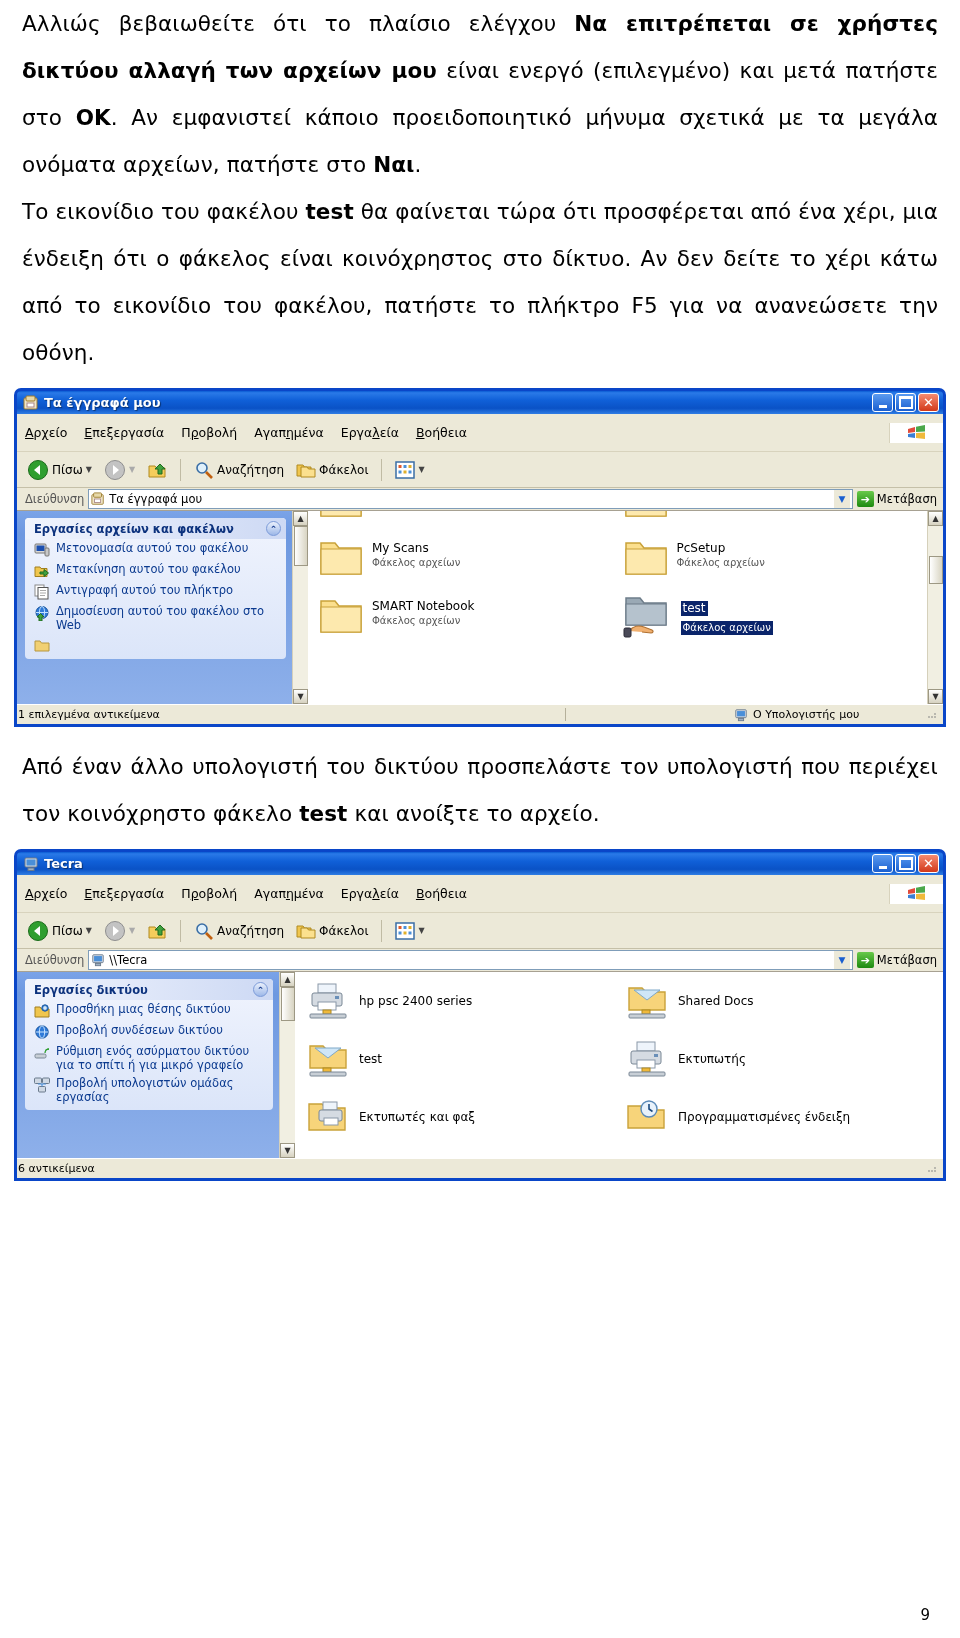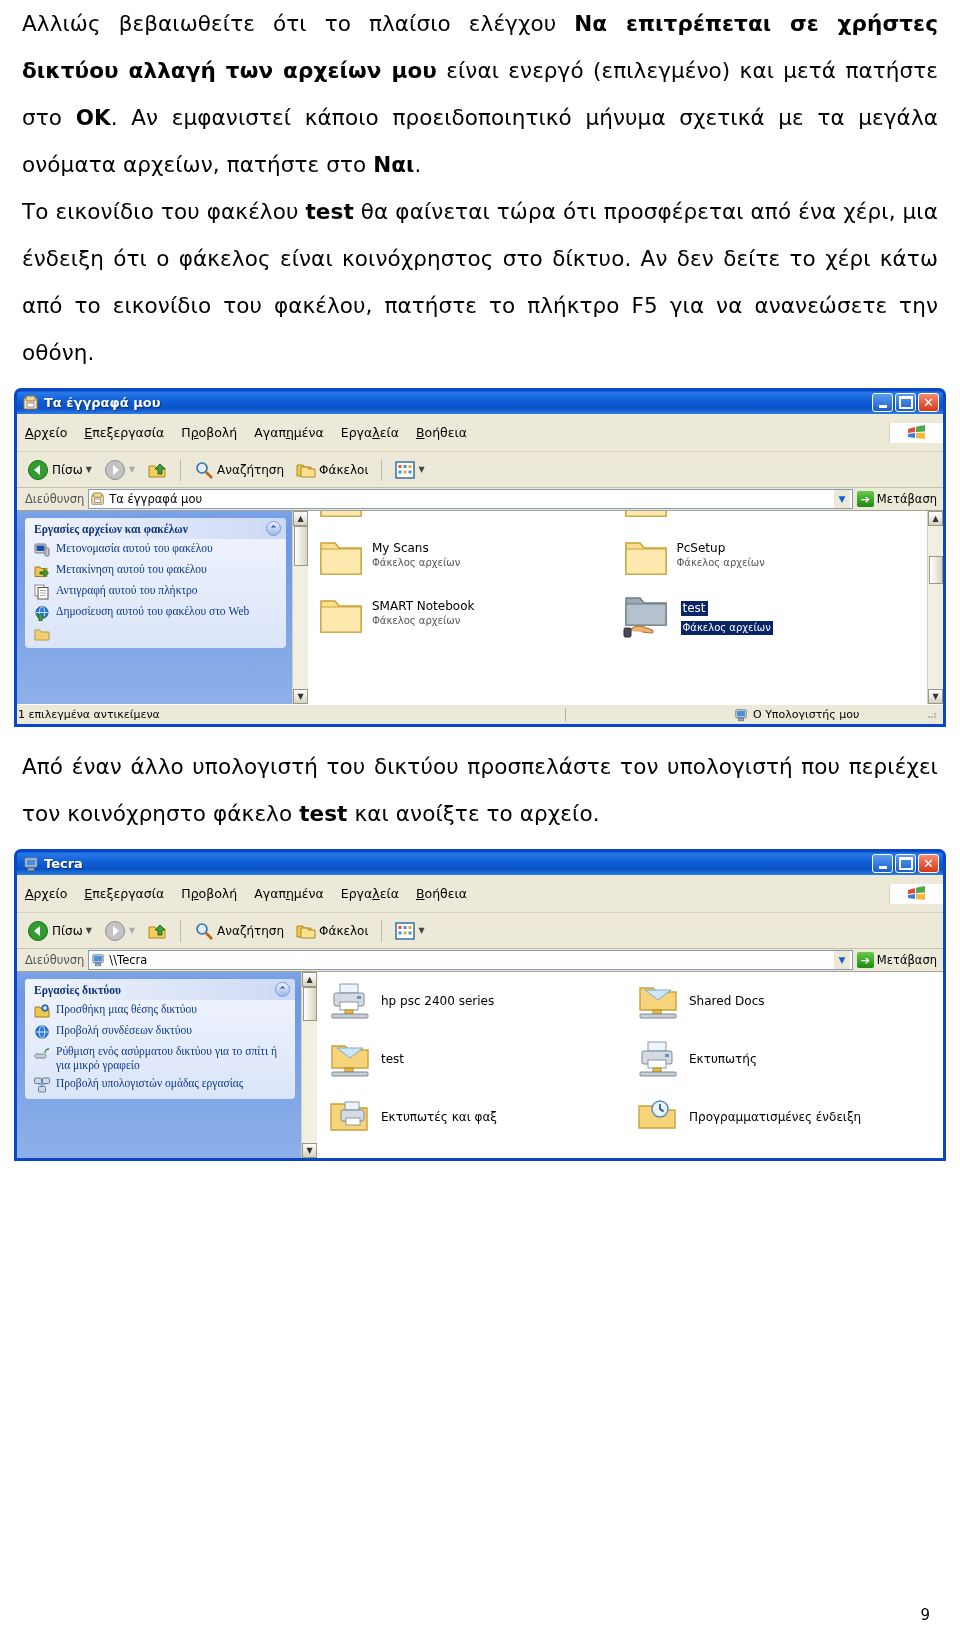--- a/index.html
+++ b/index.html
@@ -115,21 +115,20 @@
     color:#fff;font-size:11px;display:flex;align-items:center;justify-content:center;
     font-weight:bold;
   }
 
   .body2 { display:flex; background:#fff; }
   .sidepanel {
     background: linear-gradient(to bottom,#7aa3e8 0%, #6d98e0 12%, #8eb0ea 100%);
     padding:7px 6px 0 8px;
     position:relative;
     flex:none;
-    font-family:Liberation Serif, serif;
   }
   .taskbox {
     background: linear-gradient(to bottom,#ffffff 0%,#eff3fd 7%,#dbe5f9 100%);
     border-radius:4px;
     padding:0 0 4px 0;
     overflow:hidden;
   }
   .taskhdr {
     display:flex; align-items:center;
     background: linear-gradient(to right,#f0f4fd,#cdd9f4);
@@ -567,21 +566,21 @@
         <span>\\Tecra</span>
         <span class="addrdrop">▼</span>
       </span>
       <span class="gobtn">
         <span class="goarrow">➔</span>
         <span>Μετάβαση</span>
       </span>
     </div>
 
     <div class="body2" style="height:186px">
-      <div class="sidepanel" style="width:284px">
+      <div class="sidepanel" style="width:262px">
         <div class="taskbox">
           <div class="taskhdr">
             <span>Εργασίες δικτύου</span>
             <span class="chevbtn">⌃</span>
           </div>
 
           <div class="taskitem">
             <svg class="ico" viewBox="0 0 16 16">
               <path d="M1 4 h5 l1.5 2 H15 v8 H1 Z" fill="#f0c64e" stroke="#a07f20"></path>
               <circle cx="11" cy="5" r="3.2" fill="#4a8fd8" stroke="#17539c"></circle>
@@ -703,16 +702,29 @@
             </svg>
             <div>
                 <div class="fname" style="padding-top:14px">Προγραμματισμένες ένδειξη</div>
               </div>
           </div>
 
         </div>
       </div>
     </div>
 
+    <div class="statusbar">
+      <span class="sseg1" style="border:none">6 αντικείμενα</span>
+      <span class="grip">
+        <svg width="12" height="12" viewBox="0 0 12 12">
+            <g fill="#888">
+          <rect x="8" y="8" width="2" height="2"></rect>
+              <rect x="5" y="8" width="2" height="2"></rect>
+          <rect x="8" y="5" width="2" height="2"></rect>
+              <rect x="2" y="8" width="2" height="2"></rect>
+        </g>
+          </svg>
+      </span>
+    </div>
   </div>
 </div>
 
 <div class="pagenum">9</div>
 
 </body></html>

